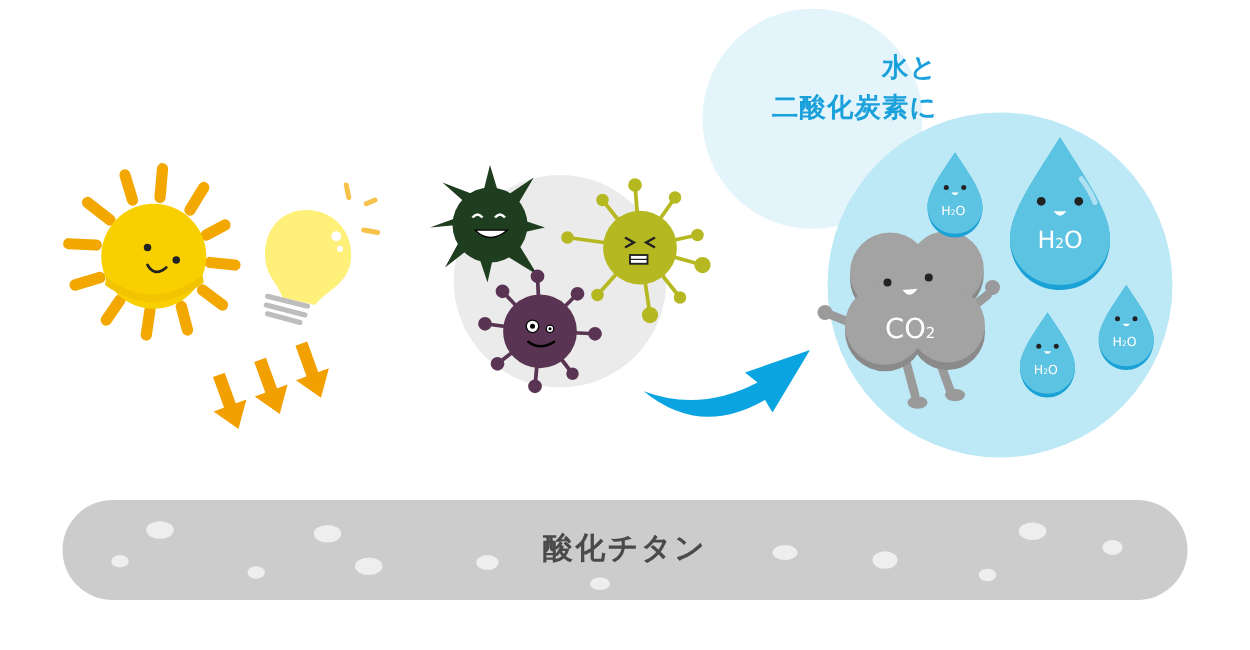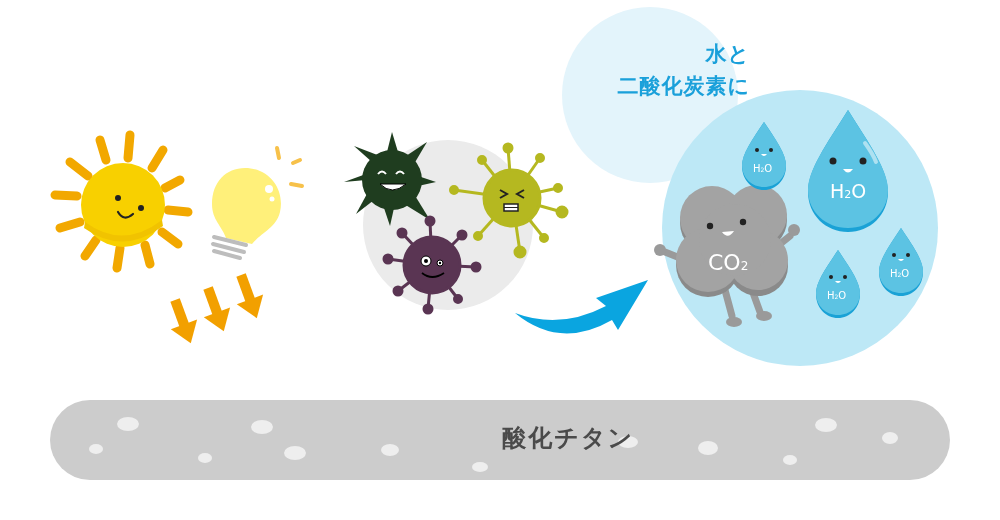--- a/index.html
+++ b/index.html
@@ -6,22 +6,22 @@
   body { width: 1000px; height: 520px; position: relative; overflow: hidden;
          font-family: "DejaVu Sans", "Liberation Sans", sans-serif; }
   .layer { position: absolute; left: 0; top: 0; }
   .bubble-text {
     position: absolute; left: 570px; top: 38px; width: 180px;
     text-align: right; color: #1aa0da; font-weight: bold;
     font-size: 21px; line-height: 32px; letter-spacing: 1px;
   }
   .bubble-text div { white-space: nowrap; }
   .base-label {
-    position: absolute; left: 334px; top: 422px; width: 300px;
-    text-align: right; color: #4a4a4a; font-weight: bold; font-size: 24px;
+    position: absolute; left: 350px; top: 422px; width: 300px;
+    text-align: center; color: #4a4a4a; font-weight: bold; font-size: 24px;
     letter-spacing: 2px;
   }
   .mol-label { font-family: "DejaVu Sans", sans-serif; fill: #ffffff; }
 </style>
 </head>
 <body>
 
 <svg class="layer" width="1000" height="520" viewBox="0 0 1000 520">
 
   <g>

